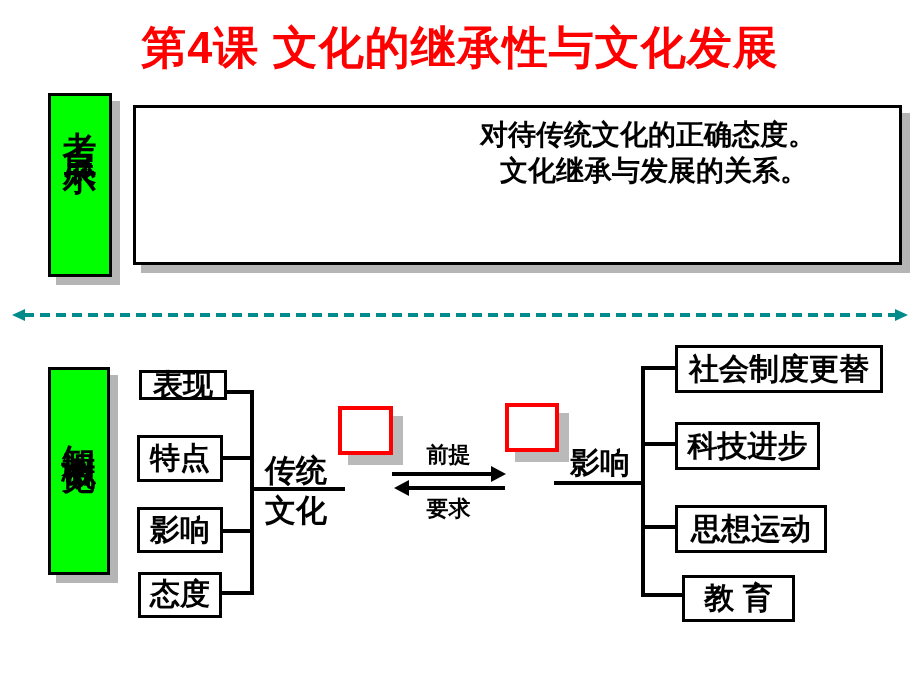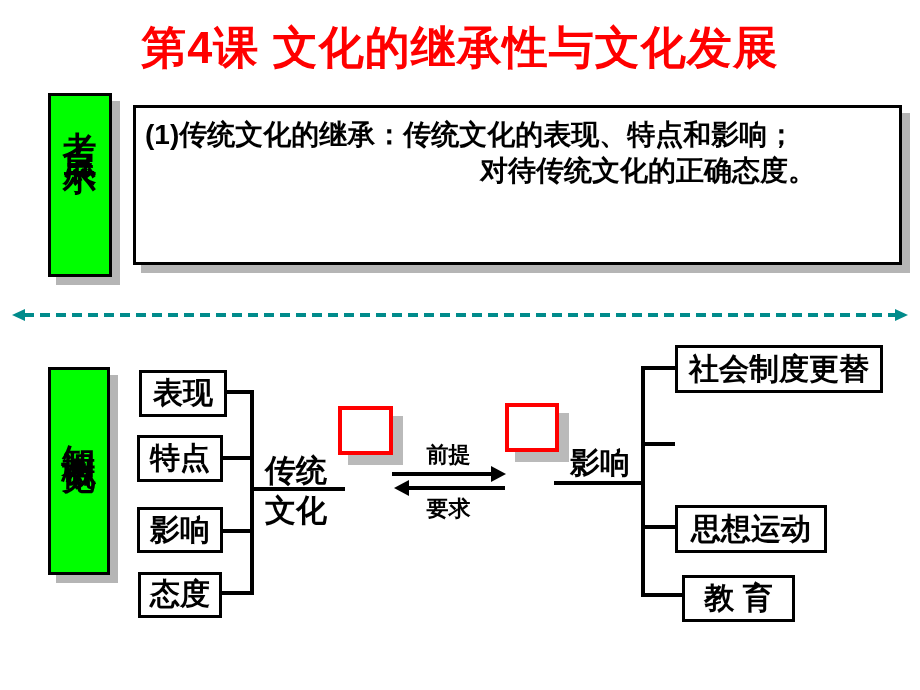--- a/index.html
+++ b/index.html
@@ -60,21 +60,21 @@
   .divider-arrow{position:absolute;width:0;height:0;top:309px;
     border-top:6px solid transparent;border-bottom:6px solid transparent;}
   .divider-arrow.left{left:12px;border-right:13px solid var(--teal);}
   .divider-arrow.right{left:895px;border-left:13px solid var(--teal);}
 
   .node{
     position:absolute;background:#ffffff;border:3px solid var(--ink);
     display:flex;align-items:center;justify-content:center;
     font-size:30px;font-weight:bold;color:var(--ink);white-space:nowrap;
   }
-  #node-biaoxian{left:139px;top:370px;width:88px;height:47px;}
+  #node-biaoxian{left:139px;top:370px;width:88px;height:30px;}
   #node-tedian  {left:137px;top:435px;width:86px;height:47px;}
   #node-yingxiang{left:137px;top:507px;width:86px;height:46px;}
   #node-taidu   {left:138px;top:572px;width:84px;height:46px;align-items:flex-end;}
   #node-shehui  {left:675px;top:345px;width:208px;height:48px;}
   #node-keji    {left:675px;top:422px;width:145px;height:48px;}
   #node-sixiang {left:675px;top:505px;width:152px;height:48px;}
   #node-jiaoyu  {left:682px;top:575px;width:113px;height:47px;}
 
   .hline,.vline{position:absolute;background:var(--ink);}
 
@@ -131,22 +131,22 @@
 
 <div class="canvas">
 
   <div class="slide-title">第4课  文化的继承性与文化发展</div>
 
   <div class="vlabel-box" id="kaodian-box">
     <span class="vtext">考点展示</span>
   </div>
 
   <div class="content-box">
-    <div class="line">(1)传统文化的继承：传统文化的表现、特点和影响；</div>
     <div class="line indent-a">对待传统文化的正确态度。</div>
+    <div class="line indent-b">文化继承与发展的关系。</div>
   </div>
 
   <div class="divider-line"></div>
   <div class="divider-arrow left"></div>
   <div class="divider-arrow right"></div>
 
   <div class="vlabel-box" id="zhishi-box">
     <span class="vtext">知识概览</span>
   </div>
 
@@ -190,20 +190,23 @@
 
   <div class="vline" style="left:641px;top:366px;width:4px;height:231px;"></div>
   <div class="hline" style="left:645px;top:366px;width:30px;height:4px;"></div>
   <div class="hline" style="left:645px;top:442px;width:30px;height:4px;"></div>
   <div class="hline" style="left:645px;top:525px;width:30px;height:4px;"></div>
   <div class="hline" style="left:645px;top:593px;width:37px;height:4px;"></div>
 
   <div class="node" id="node-shehui">
     <span>社会制度更替</span>
   </div>
+  <div class="node" id="node-keji">
+    <span>科技进步</span>
+  </div>
   <div class="node" id="node-sixiang">
     <span>思想运动</span>
   </div>
   <div class="node" id="node-jiaoyu">
     <span>教  育</span>
   </div>
 
 
 </div>
 

